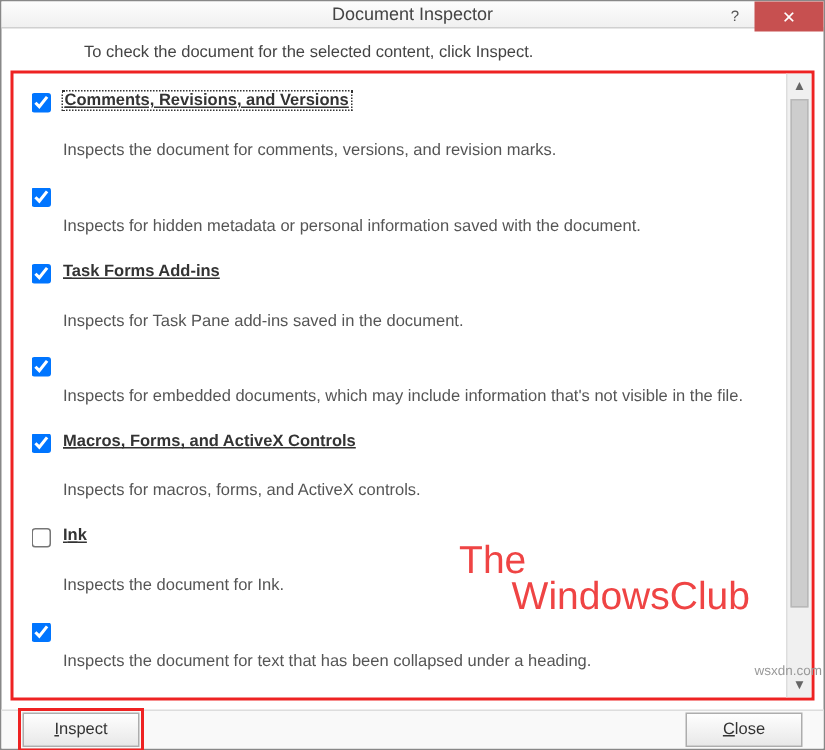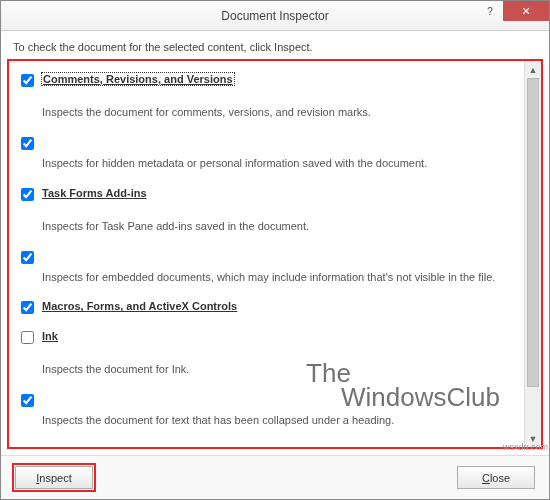--- a/index.html
+++ b/index.html
@@ -51,20 +51,21 @@
   .win-btn.help { width: 26px; color:#555; }
   .win-btn.close {
     background: #c75050;
     color: #fff;
     width: 46px;
     font-size: 11px;
   }
   .instruction {
     padding: 10px 12px 6px 12px;
     color: #444;
+    margin-left: 43px;
   }
   .content-outer {
     flex: 1;
     margin: 0 6px 6px 6px;
     border: 2px solid #e22;
     display: flex;
     flex-direction: column;
   }
   .scroll-area {
     flex: 1;
@@ -125,21 +126,21 @@
     margin-top: 20px;
     line-height: 1.35;
   }
   .accel { text-decoration: underline; }
   .watermark {
     position: absolute;
     right: 50px;
     bottom: 90px;
     font-family: "Segoe UI Light", "Segoe UI", sans-serif;
     font-size: 26px;
-    color: #737373;
+    color: #ef4444;
     line-height: 0.95;
     font-weight: 300;
     pointer-events: none;
   }
   .watermark .l2 { margin-left: 35px; }
   .footer {
     height: 44px;
     border-top: 1px solid #ddd;
     display: flex;
     align-items: center;
@@ -200,21 +201,21 @@
           <div class="item">
             <input type="checkbox" checked="" style="">
             <div class="item-body"><span class="item-title"><span></span><span class="accel">T</span><span>ask Forms Add-ins</span></span><div class="item-desc">Inspects for Task Pane add-ins saved in the document.</div></div>
           </div>
           <div class="item">
             <input type="checkbox" checked="" style="">
             <div class="item-body"><div class="item-desc">Inspects for embedded documents, which may include information that's not visible in the file.</div></div>
           </div>
           <div class="item">
             <input type="checkbox" checked="" style="">
-            <div class="item-body"><span class="item-title"><span></span><span class="accel">M</span><span>acros, Forms, and ActiveX Controls</span></span></div>
+            <div class="item-body"><span class="item-title"><span></span><span class="accel">M</span><span>acros, Forms, and ActiveX Controls</span></span><div class="item-desc">Inspects for macros, forms, and ActiveX controls.</div></div>
           </div>
           <div class="item">
             <input type="checkbox" style="">
             <div class="item-body"><span class="item-title"><span>I</span><span class="accel">n</span><span>k</span></span><div class="item-desc">Inspects the document for Ink.</div></div>
           </div>
           <div class="item">
             <input type="checkbox" checked="" style="">
             <div class="item-body"><div class="item-desc">Inspects the document for text that has been collapsed under a heading.</div></div>
           </div>
         </div>

